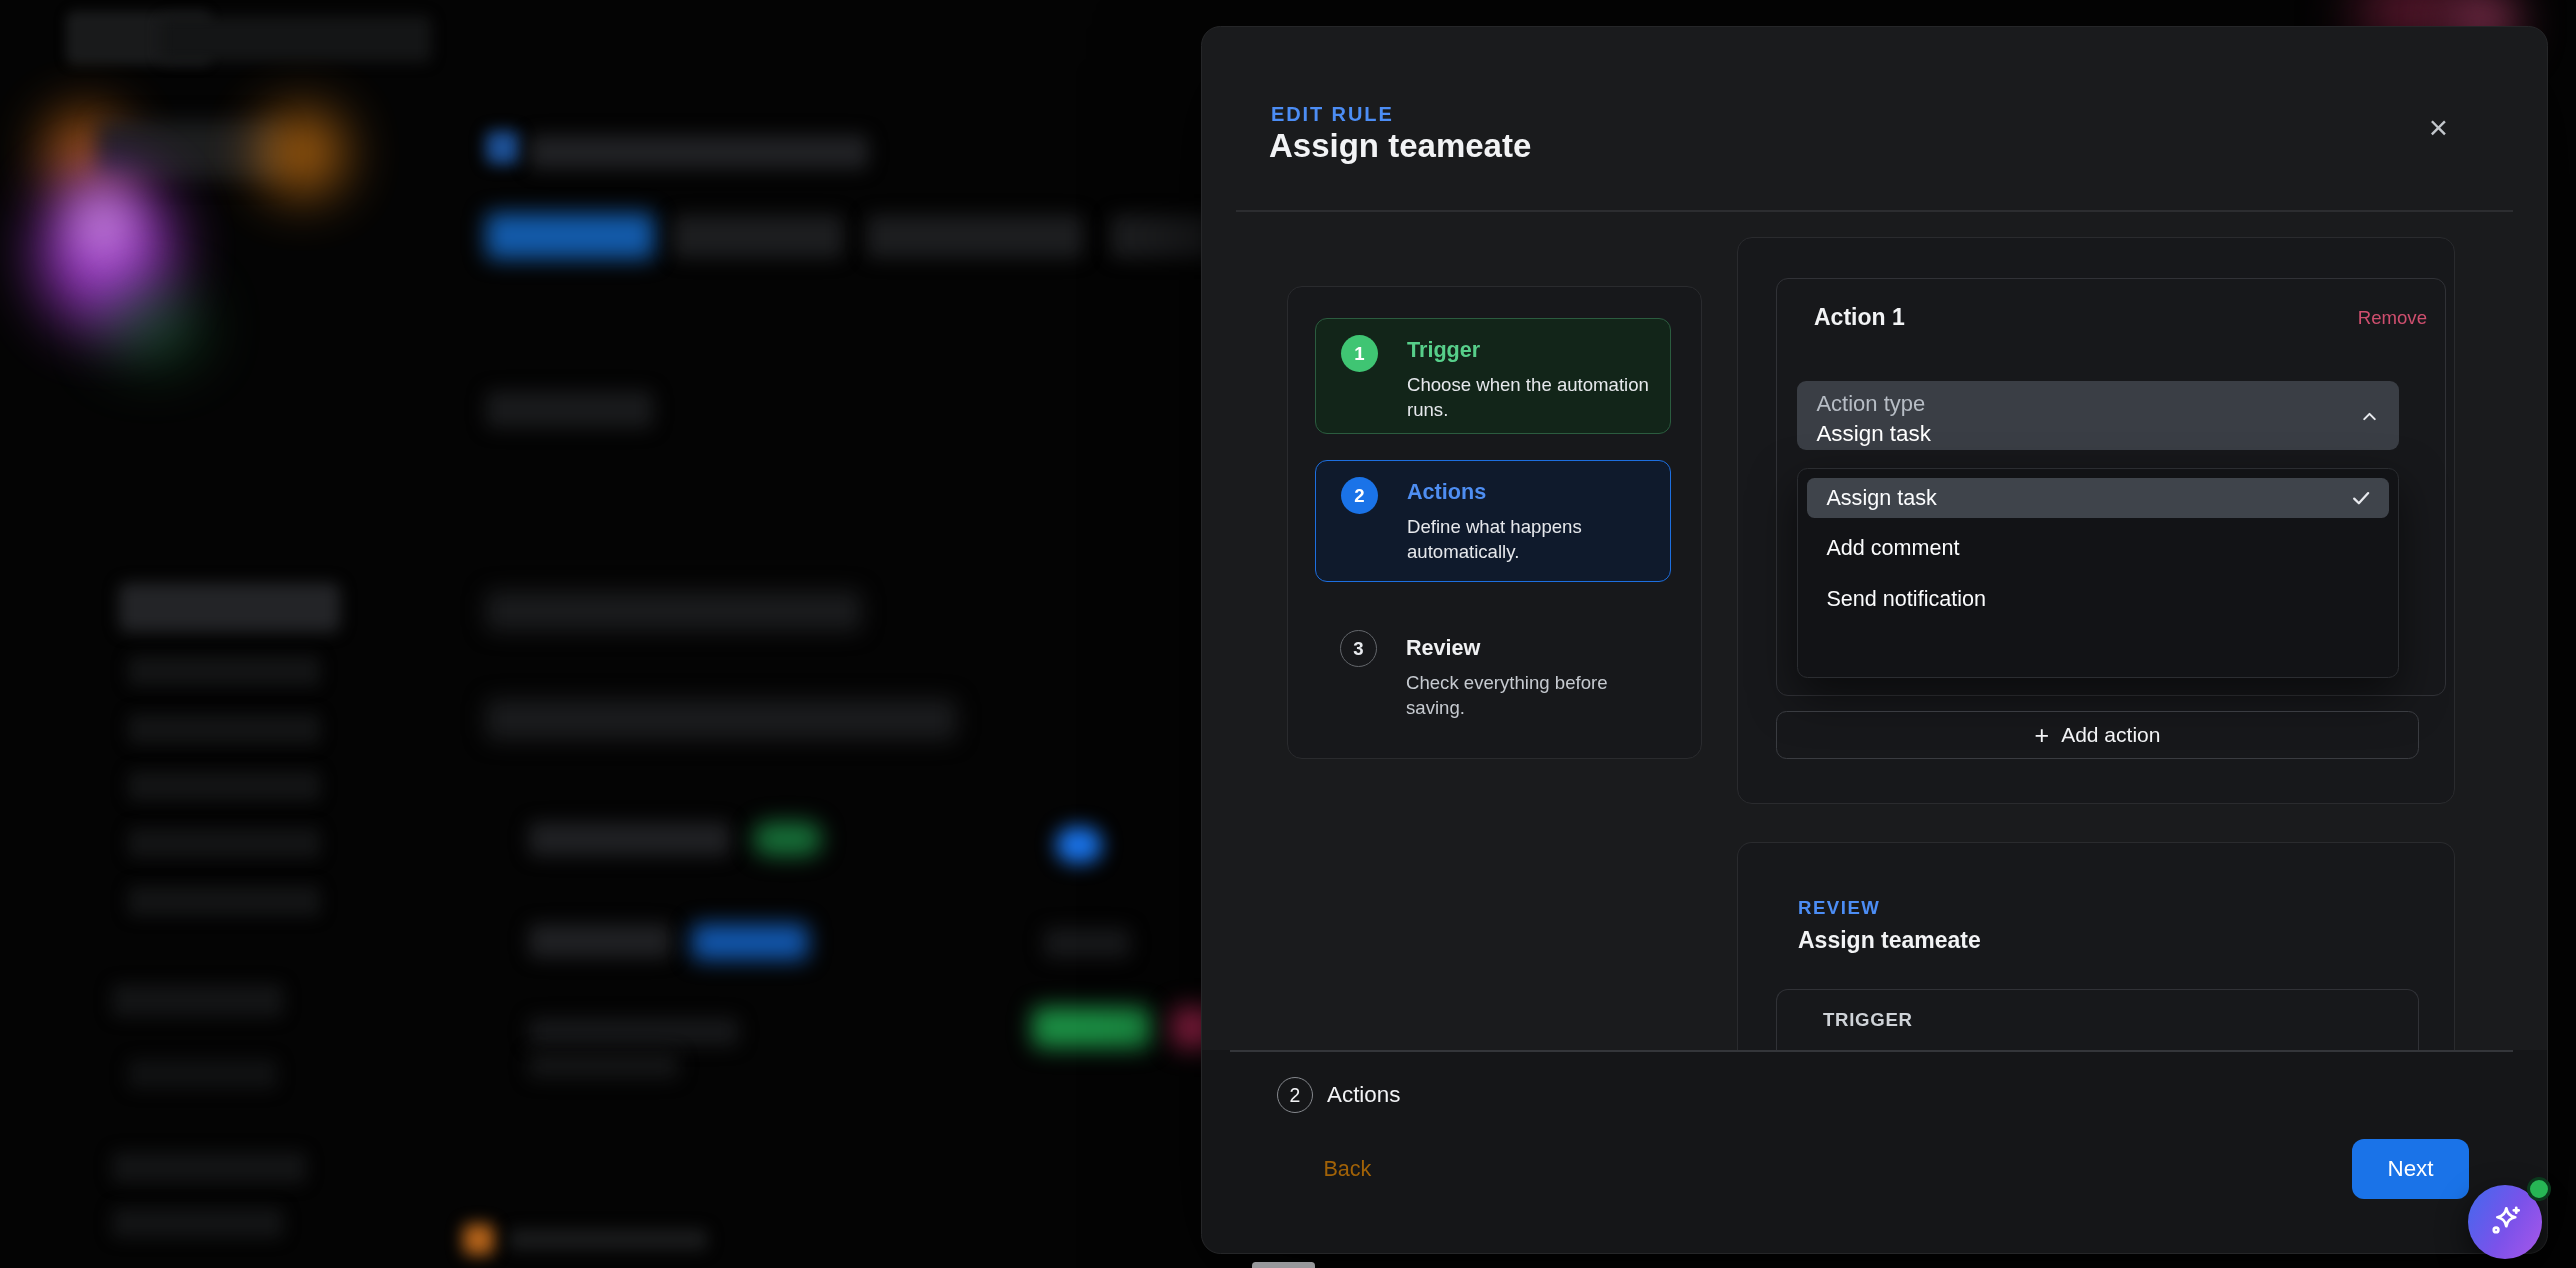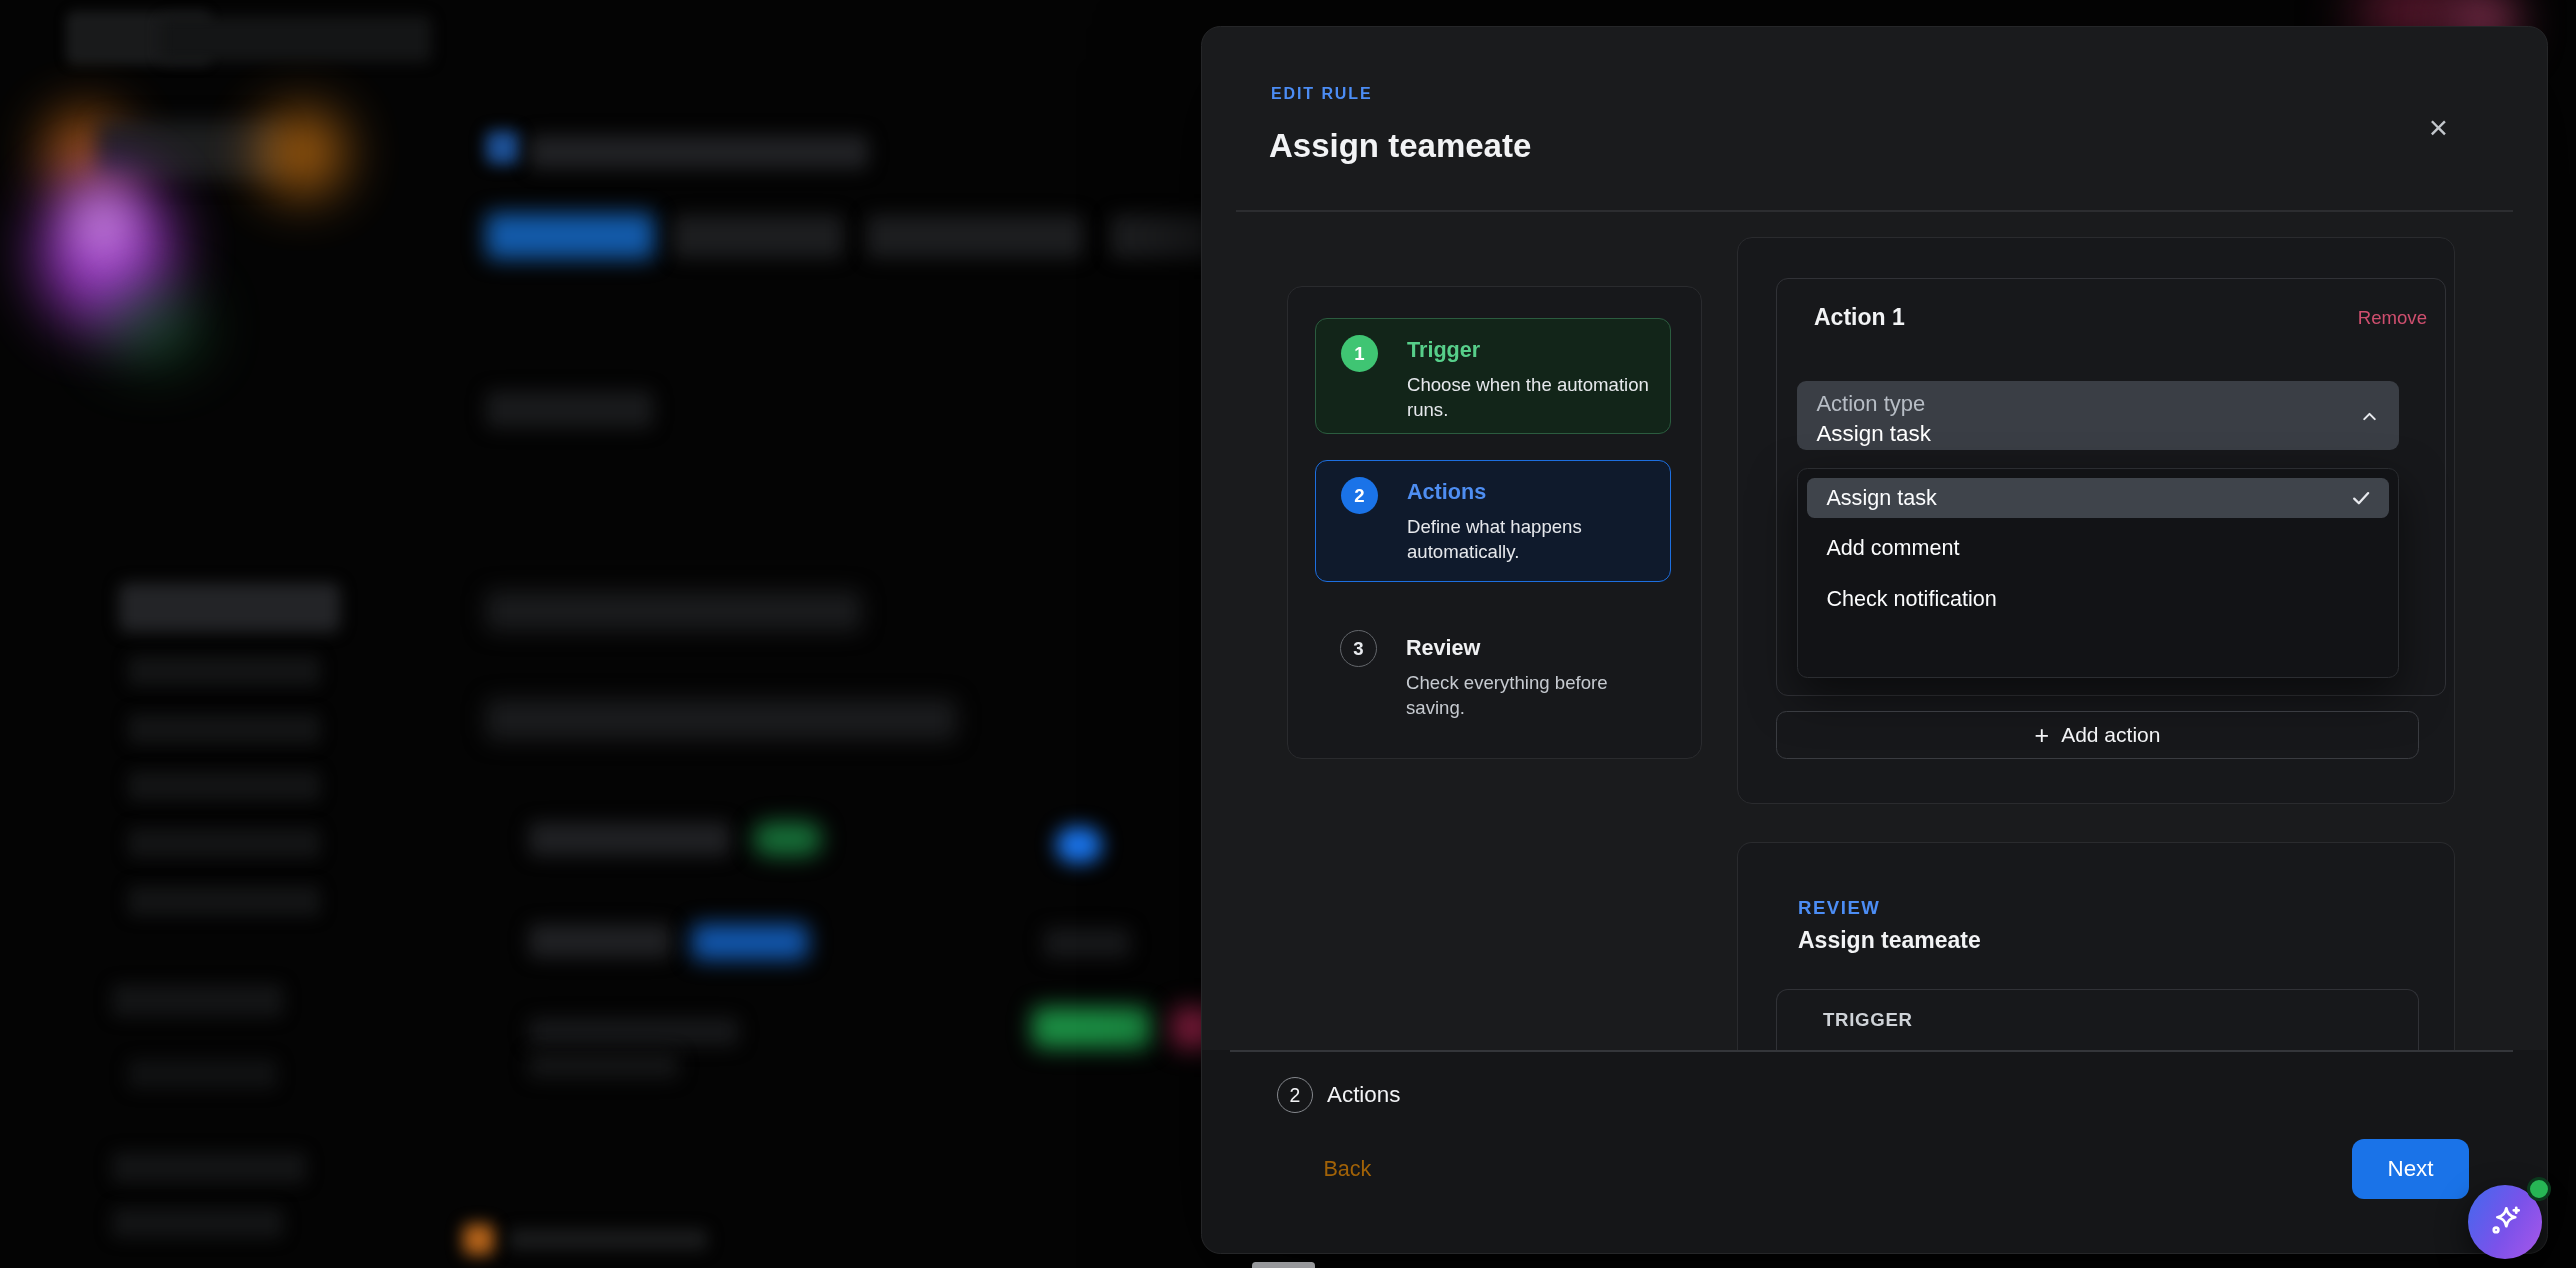--- a/index.html
+++ b/index.html
@@ -9,21 +9,21 @@
 
   
   .bg { position:absolute; inset:0; pointer-events:none; }
   .bg div { position:absolute; }
   .blob { border-radius:50%; }
 
   
   .modal { position:absolute; left:1201px; top:26px; width:1347px; height:1228px;
            background:#1a1b1d; border-radius:19.4px; box-shadow:0 30px 104px rgba(0,0,0,.75);
            border:0.7px solid #252628; }
-  .eyebrow { position:absolute; left:69px; top:58px; font-size:16px; font-weight:700;
+  .eyebrow { position:absolute; left:69px; top:76px; font-size:20px; font-weight:700;
              letter-spacing:1.9px; color:#4c8df5; }
   .modal-title { position:absolute; left:67px; top:100px; font-size:33px; font-weight:600; color:#f2f3f5; }
   .close-btn { position:absolute; left:1214px; top:78px; width:45px; height:45px; display:flex;
                align-items:center; justify-content:center; font-size:33px; color:#c3c7cc; cursor:pointer; }
   .hdr-divider { position:absolute; left:34px; right:34px; top:183px; height:1.5px; background:#2c2d30; }
 
   
   .stepper { position:absolute; left:85px; top:259px; width:415px; height:473px;
              border:1.5px solid #2a2b2e; border-radius:15px; background:#17181b; }
   .step-card { position:absolute; left:27px; width:356px; border-radius:12px; padding:18px 18px 18px 91px; }
@@ -208,21 +208,21 @@
             <span class="check">
               <svg viewBox="0 0 24 24" fill="none" stroke="currentColor" stroke-width="2.4" stroke-linecap="round" stroke-linejoin="round">
                   <path d="M4.5 12.5l5 5 10-11"></path>
                 </svg>
             </span>
           </div>
           <div class="option">
             <span>Add comment</span>
           </div>
           <div class="option">
-            <span>Check notification</span>
+            <span>Send notification</span>
           </div>
         </div>
       </div>
 
       <button class="add-action-btn">
         <span class="plus">+</span>
         <span>Add action</span>
       </button>
     </div>
 

